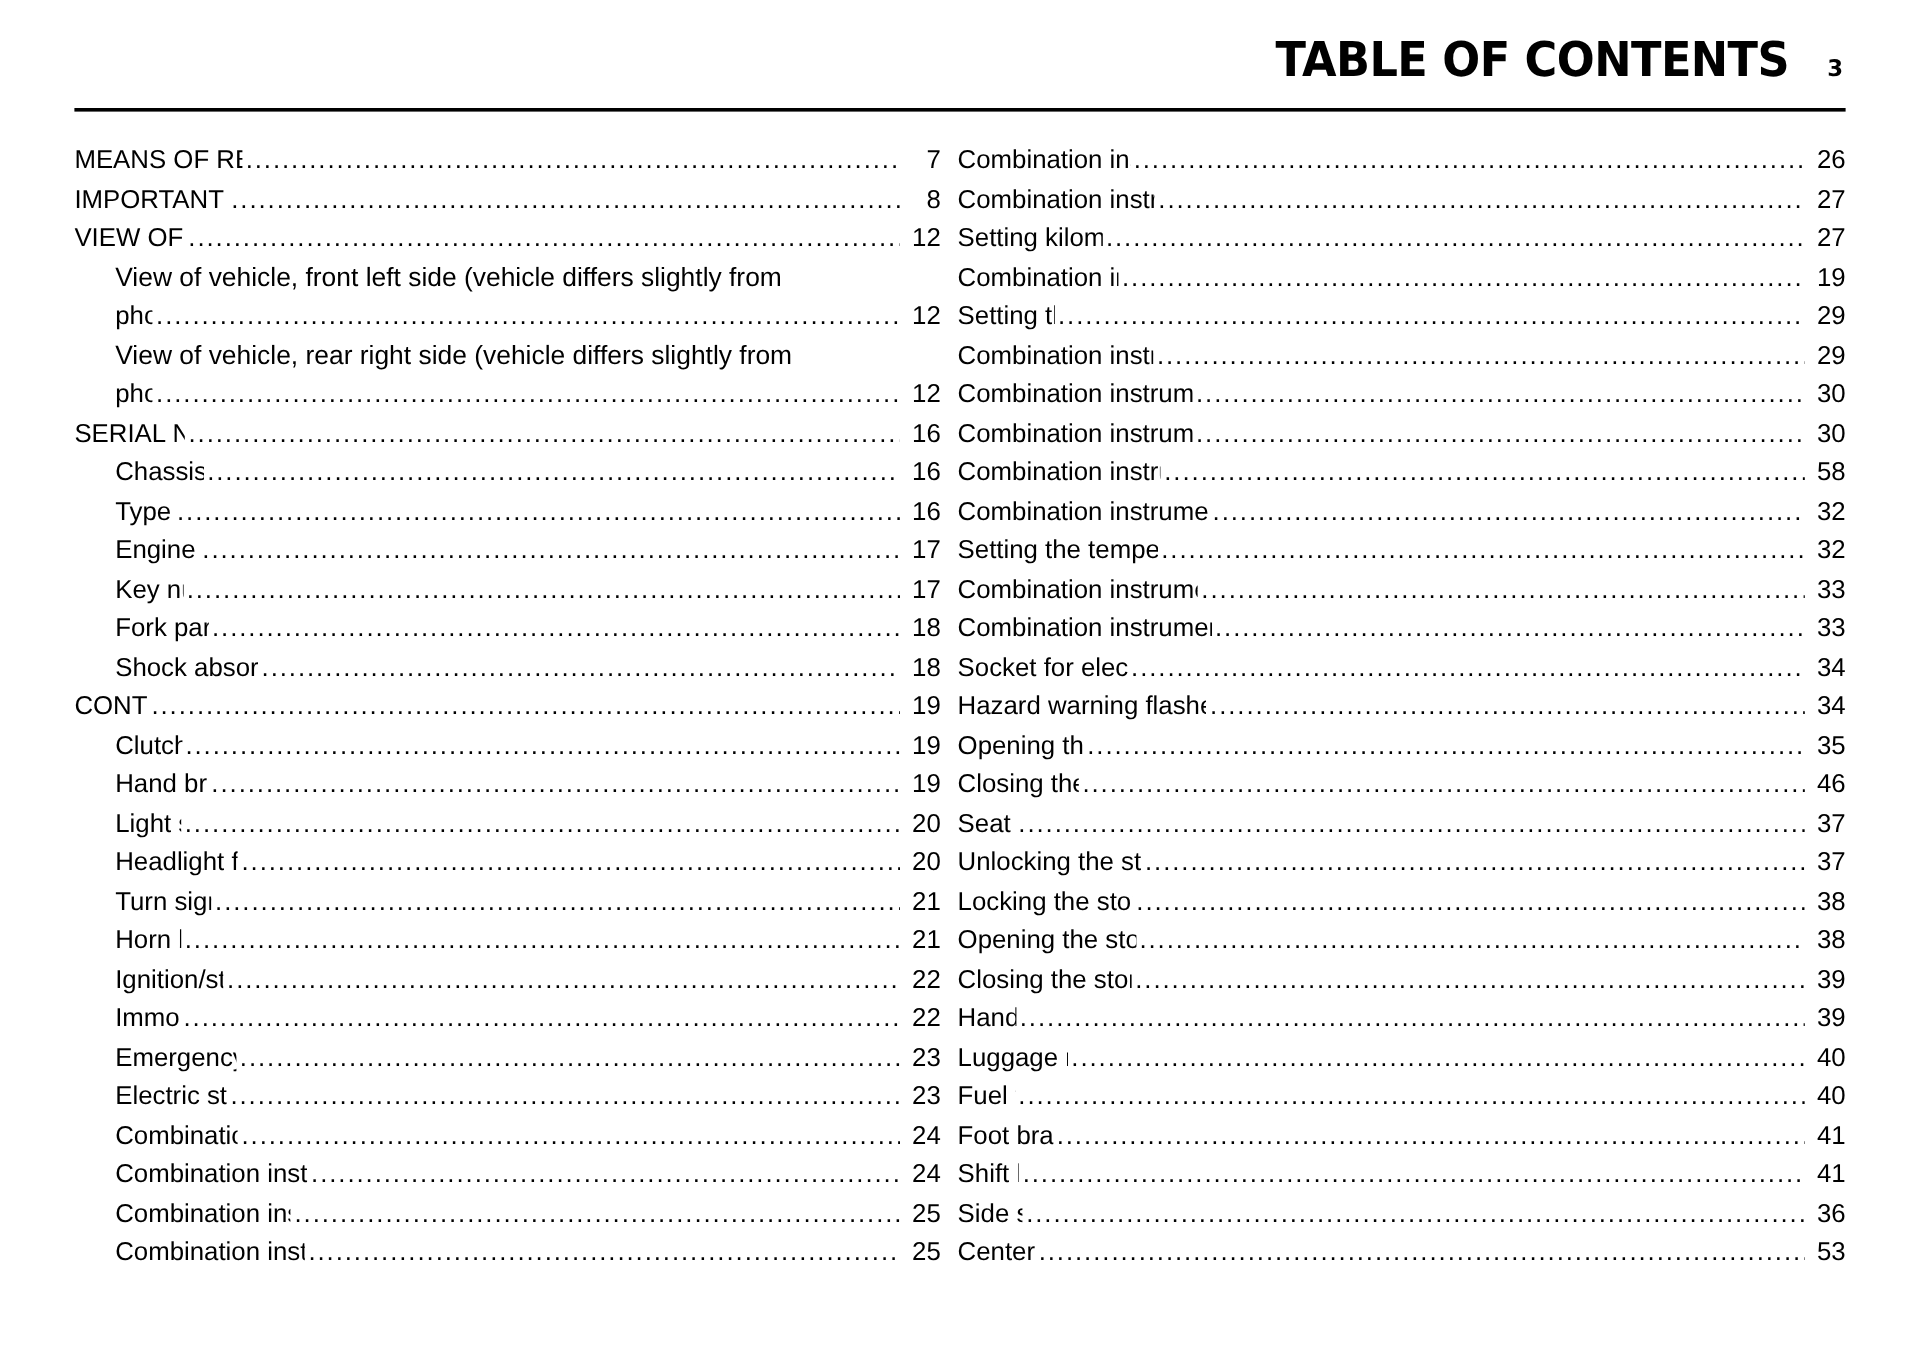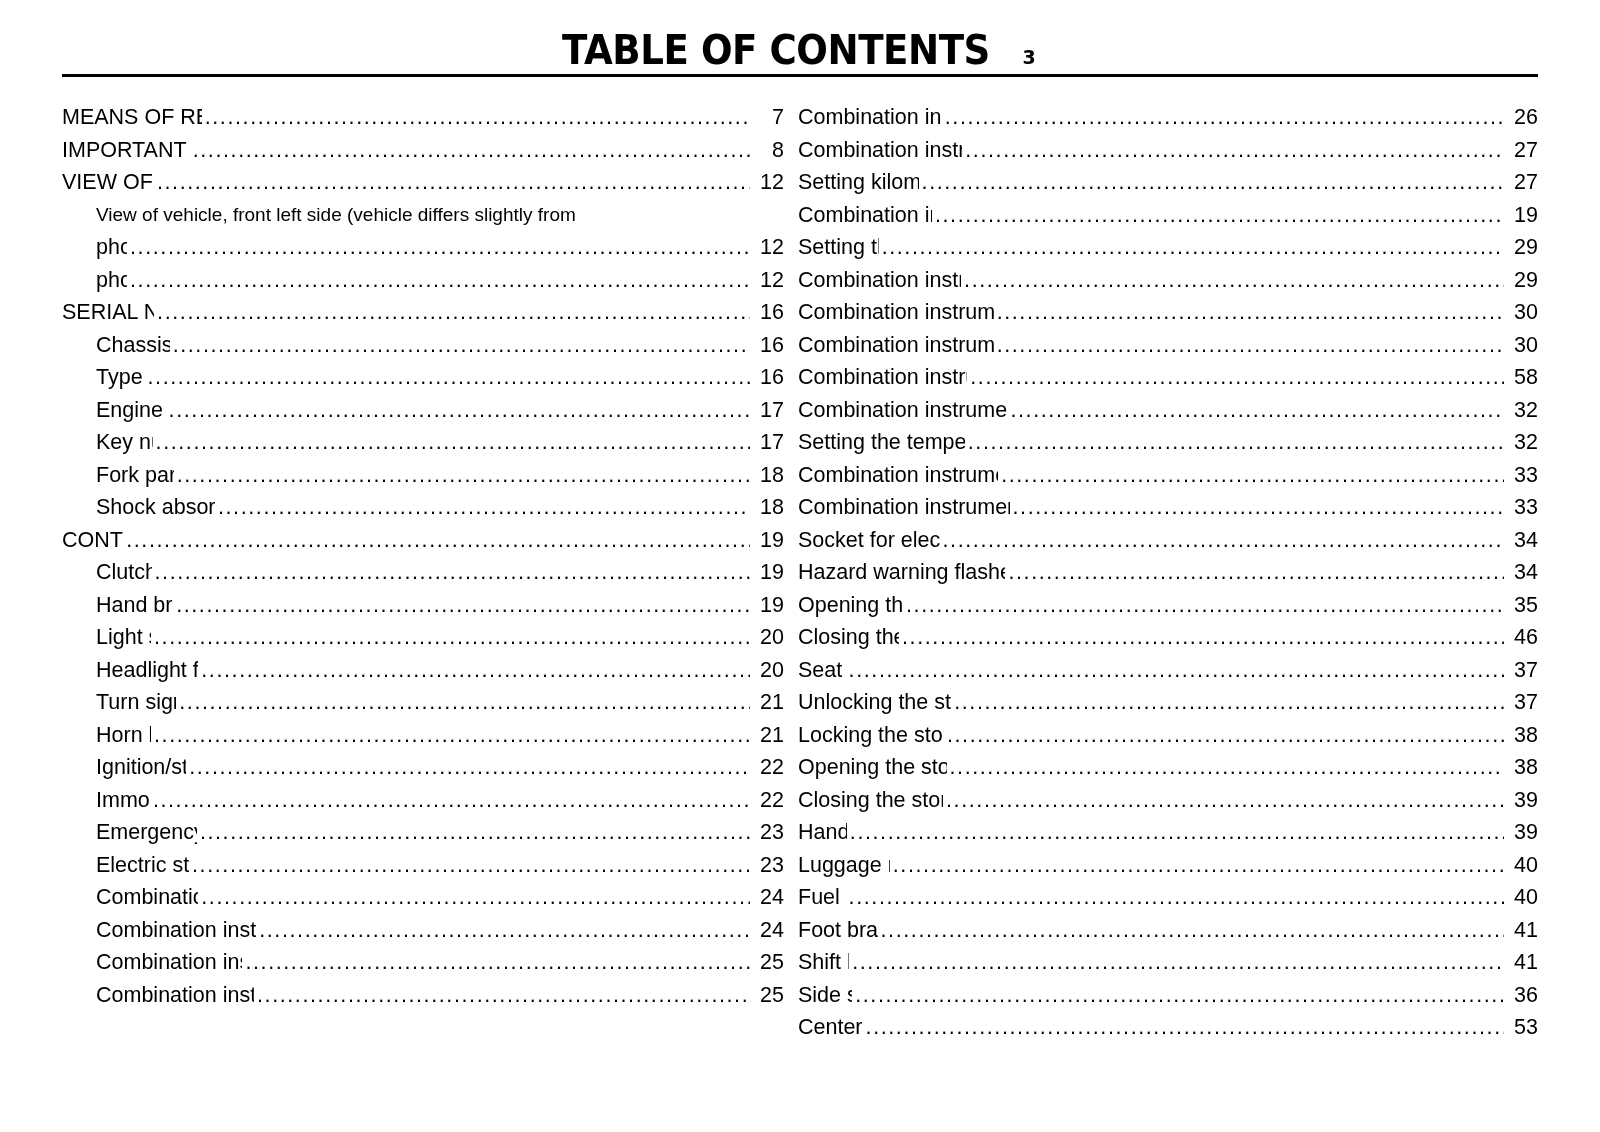--- a/index.html
+++ b/index.html
@@ -18,23 +18,23 @@
     position: relative;
     width: 1600px;
     height: 1132px;
     box-sizing: border-box;
     padding: 0 62px;
   }
   .header {
     position: relative;
     display: flex;
     align-items: flex-end;
-    justify-content: center;
+    justify-content: flex-end;
     padding-top: 30px;
-    padding-bottom: 0;
+    padding-bottom: 16px;
   }
   .header-title {
     font-family: "DejaVu Sans", sans-serif;
     font-weight: bold;
     font-size: 40px;
     letter-spacing: -0.5px;
     transform: scaleX(0.93);
     transform-origin: left bottom;
     line-height: 1;
     padding-bottom: 4px;
@@ -101,21 +101,21 @@
     min-width: 6px;
   }
   .page-no {
     flex: 0 0 auto;
     text-align: right;
     width: 34px;
     font-size: 21.5px;
   }
   
   .wrap-line1 {
-    font-size: 19px;
+    font-size: 22px;
     line-height: 32.5px;
   }
   .wrap-line2 {
     display: flex;
     align-items: flex-end;
     font-size: 21.5px;
     line-height: 32.5px;
     white-space: nowrap;
   }
 </style>
@@ -149,20 +149,21 @@
         </div>
         <div class="toc-entry wrap level-2">
           <div class="wrap-line1">View of vehicle, front left side (vehicle differs slightly from</div>
           <div class="wrap-line2">
             <span class="entry-title">photo)</span>
             <span class="dots">................................................................................................................................................................</span>
             <span class="page-no">12</span>
           </div>
         </div>
         <div class="toc-entry wrap level-2">
+          <div class="wrap-line1">View of vehicle, rear right side (vehicle differs slightly from</div>
           <div class="wrap-line2">
             <span class="entry-title">photo)</span>
             <span class="dots">................................................................................................................................................................</span>
             <span class="page-no">12</span>
           </div>
         </div>
         <div class="toc-entry level-1">
           <span class="entry-title">SERIAL NUMBERS</span>
           <span class="dots">................................................................................................................................................................</span>
           <span class="page-no">16</span>

